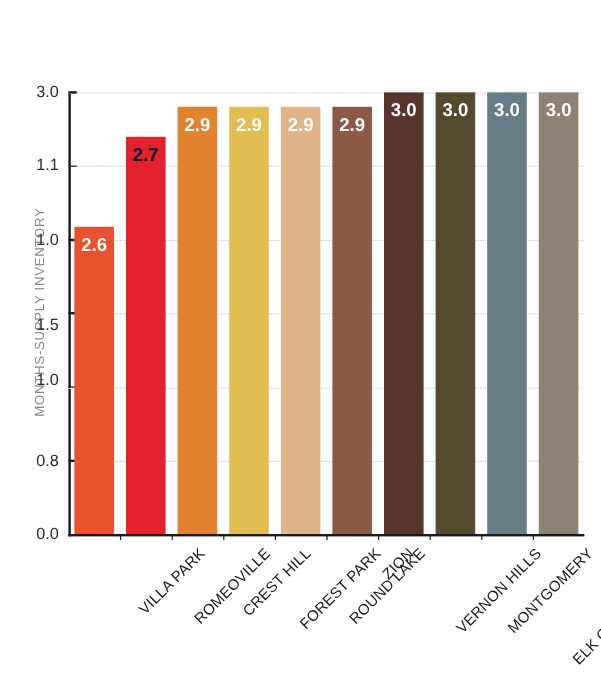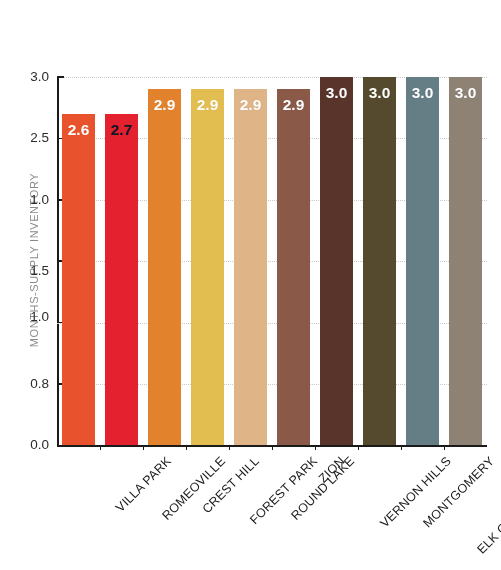--- a/index.html
+++ b/index.html
@@ -204,30 +204,30 @@
           <div class="ytick-mark" style="top: 184.2px;"></div>
           <div class="ytick-row" style="top: 194px;">
             <span class="ytick-label">1.5</span>
           </div>
           <div class="ytick-mark" style="top: 122.8px;"></div>
           <div class="ytick-row" style="top: 122.8px;">
             <span class="ytick-label">1.0</span>
           </div>
           <div class="ytick-mark" style="top: 61.4px;"></div>
           <div class="ytick-row" style="top: 61.4px;">
-            <span class="ytick-label">2.5</span>
+            <span class="ytick-label">1.1</span>
           </div>
           <div class="ytick-mark" style="top: 0px;"></div>
           <div class="ytick-row" style="top: 0px;">
             <span class="ytick-label">3.0</span>
           </div>
         </div>
       <div class="bars" id="bars">
           <div class="bar-slot">
-            <div class="bar" style="height: 331px; background: rgb(232, 82, 44); justify-content: center;">
+            <div class="bar" style="height: 256px; background: rgb(232, 82, 44); justify-content: center;">
               <span class="bar-value" style="color: rgb(255, 255, 255);">2.6</span>
             </div>
           </div>
           <div class="bar-slot">
             <div class="xtick-mark"></div>
             <div class="bar" style="height: 331.56px; background: rgb(228, 33, 46);">
               <span class="bar-value" style="color: #0f172a;">2.7</span>
             </div>
           </div>
           <div class="bar-slot">

